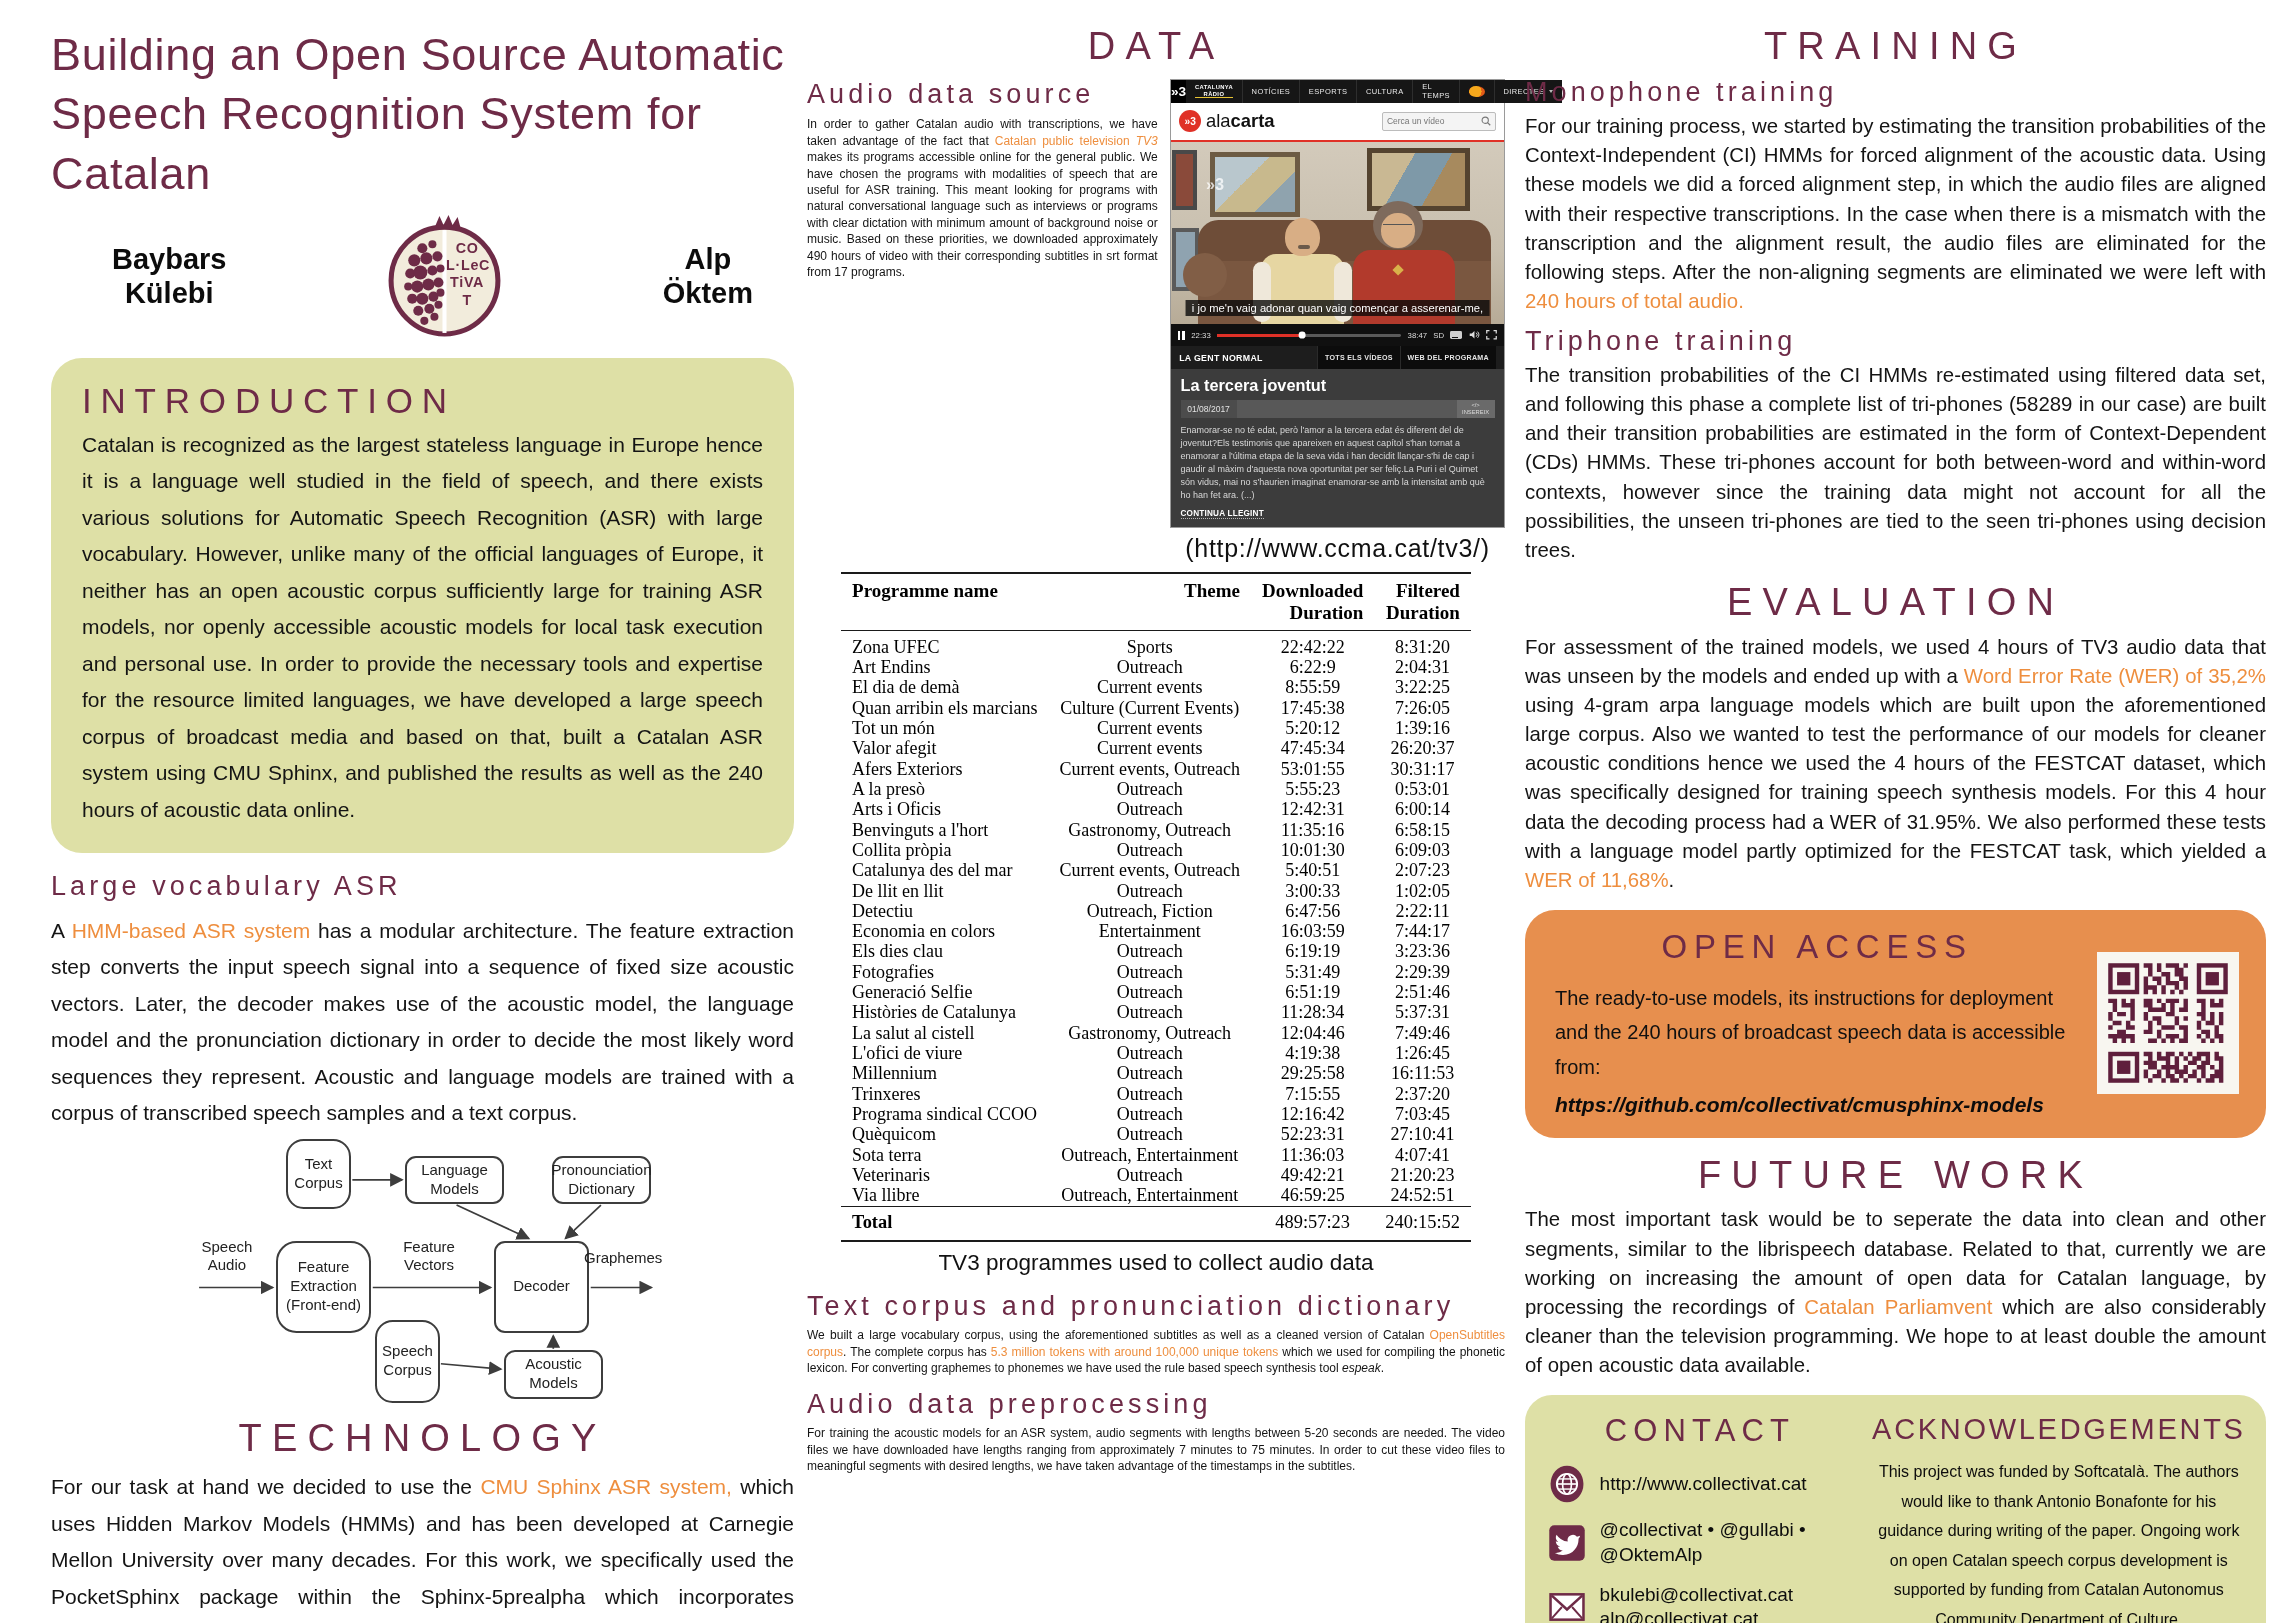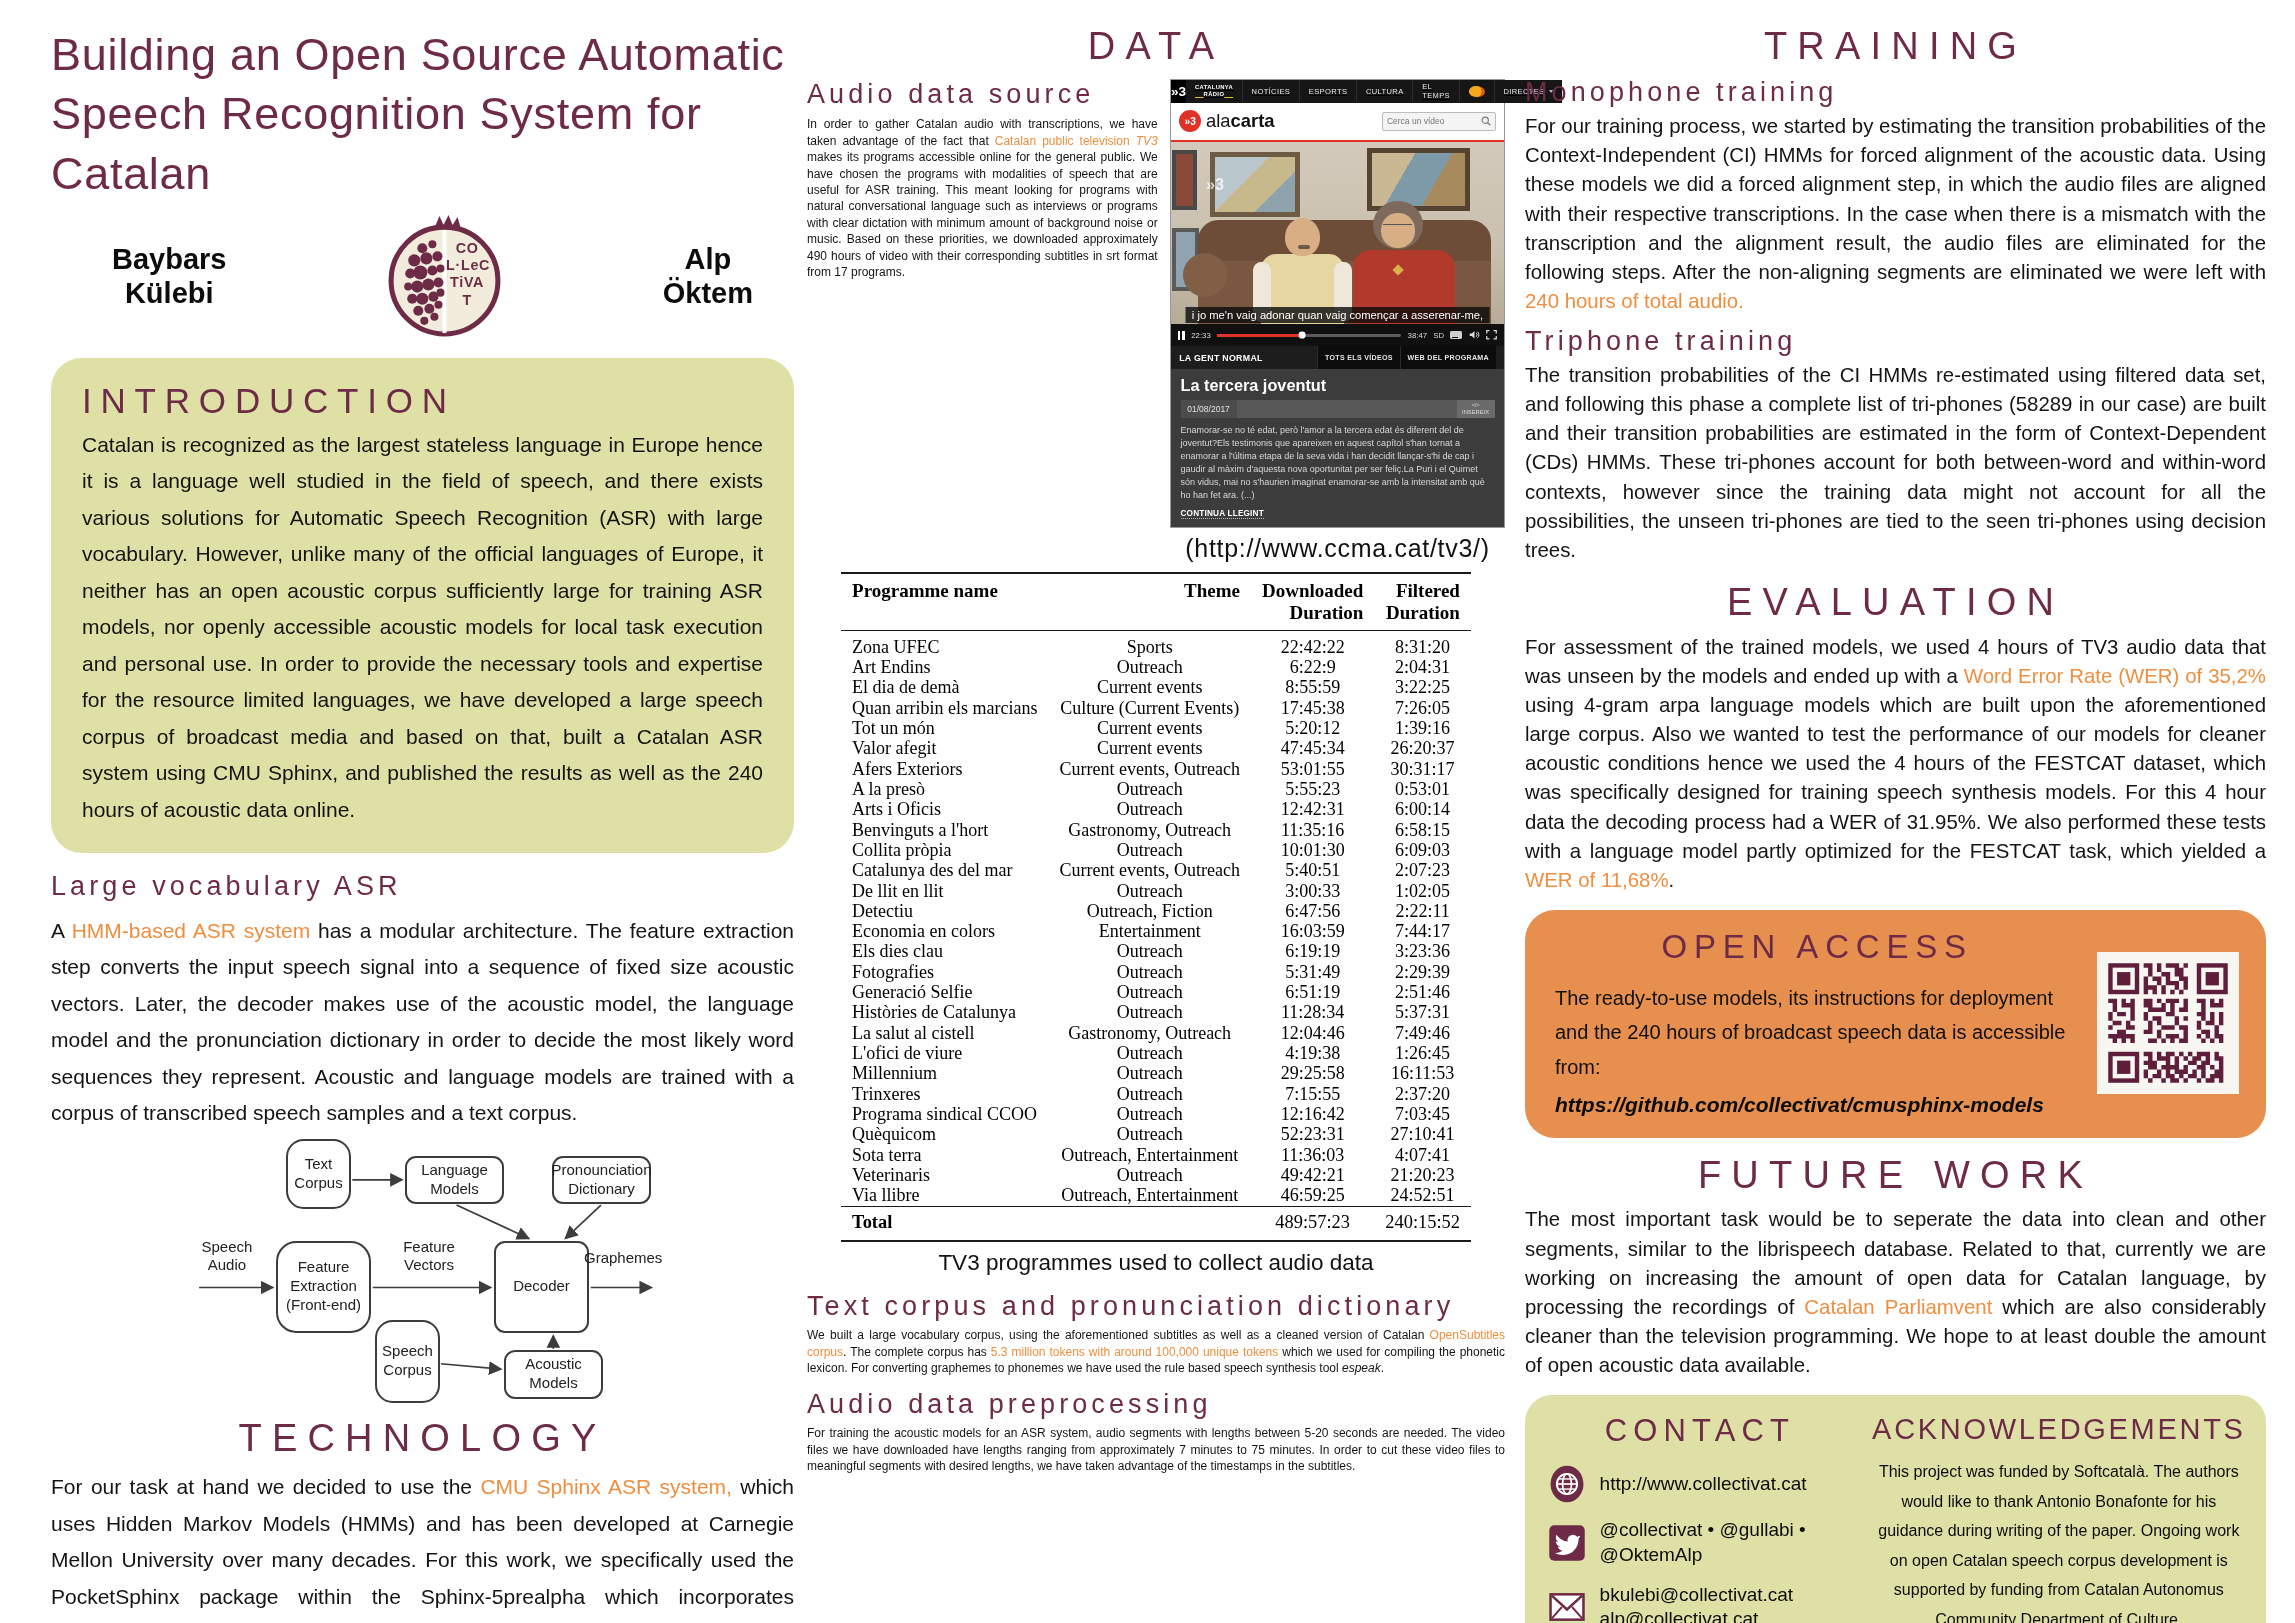--- a/index.html
+++ b/index.html
@@ -53,21 +53,21 @@
   .mid-row{display:flex;gap:12.3px;}
   .mid-left{width:351px;}
   .mid-left p{margin-top:6.8px;}
   .mid-right{width:335px;}
   .shot-caption{text-align:center;font-size:25px;color:#111;margin-top:5.4px;letter-spacing:0.7px;}
 
   
   .tv3{width:335px;border:0.7px solid #9a9a9a;background:#fff;}
   .tv3 .nav{height:23px;background:#000;display:flex;align-items:stretch;}
   .tv3 .nav .brand{width:33px;display:flex;align-items:center;justify-content:center;color:#fff;font-size:13.6px;font-weight:700;}
-  .tv3 .nav .menu{flex:1;background:#161616;display:flex;align-items:stretch;text-decoration:underline;}
+  .tv3 .nav .menu{flex:1;background:#161616;display:flex;align-items:stretch;}
   .tv3 .nav .item{display:flex;align-items:center;justify-content:center;color:#e8e8e8;font-size:7.5px;letter-spacing:0.4px;padding:0 8.8px;border-left:0.7px solid #2e2e2e;}
   .tv3 .nav .item.cr{font-size:5.8px;font-weight:700;text-align:center;line-height:1.2;color:#fff;border-left:none;}
   .tv3 .nav .item.cr b{border-bottom:1.4px solid #e8c433;}
   .tv3 .nav .caret{width:0;height:0;border-left:2.7px solid transparent;border-right:2.7px solid transparent;border-top:3.4px solid #bbb;margin-left:4.1px;}
   .super3{width:16.3px;height:11px;background:radial-gradient(circle at 40% 50%, #f6a81c 0 55%, #e25b17 56% 100%);border-radius:50% 60% 55% 50%;}
   .tv3 .band{height:37px;background:#fff;display:flex;align-items:center;justify-content:space-between;padding:0 8.2px;}
   .alacarta{display:flex;align-items:center;gap:4.8px;}
   .alacarta .ball{width:22px;height:22px;border-radius:50%;background:#e03127;color:#fff;font-size:10.2px;font-weight:700;display:flex;align-items:center;justify-content:center;}
   .alacarta .word{font-size:18.4px;color:#111;}
   .alacarta .word b{font-weight:700;}
@@ -87,21 +87,21 @@
   .man-head{position:absolute;left:114px;top:76px;width:35px;height:38px;background:#d8ae85;border-radius:50% 50% 46% 46%;}
   .man-stache{position:absolute;left:127px;top:103px;width:12.3px;height:3.4px;background:#6b5a4a;border-radius:2px;}
   .man-body{position:absolute;left:90px;top:112px;width:83px;height:71px;background:#e6d6a2;border-radius:15px 15px 0 0;}
   .man-arm{position:absolute;left:82px;top:120px;width:17.7px;height:60px;background:#efe8da;border-radius:8.2px;}
   .man-arm.r{left:163px;}
   .wom-hair{position:absolute;left:202px;top:59px;width:50px;height:48px;background:#7e6a5c;border-radius:50%;}
   .wom-face{position:absolute;left:210px;top:71px;width:34px;height:35px;background:#d8ae85;border-radius:48%;}
   .wom-glasses{position:absolute;left:212px;top:82px;width:29px;height:8.2px;border-top:1.4px solid #555;}
   .wom-body{position:absolute;left:182px;top:108px;width:102px;height:75px;background:#b23a2c;border-radius:17.7px 17.7px 0 0;}
   .pendant{position:absolute;left:223px;top:124px;width:8.2px;height:8.2px;background:#d9b14a;transform:rotate(45deg);}
-  .subbar{position:absolute;left:50%;bottom:1px;transform:translateX(-50%);background:rgba(10,10,10,.8);color:#fff;font-size:11.2px;padding:2px 6.8px;white-space:nowrap;}
+  .subbar{position:absolute;left:50%;bottom:8px;transform:translateX(-50%);background:rgba(10,10,10,.8);color:#fff;font-size:11.2px;padding:2px 6.8px;white-space:nowrap;}
   .controls{height:22px;background:#101010;display:flex;align-items:center;gap:6.1px;padding:0 6.8px;color:#ddd;font-size:7.8px;}
   .pause{display:flex;gap:2px;}
   .pause span{display:block;width:2.7px;height:8.8px;background:#fff;}
   .progress{flex:1;height:2.7px;background:#5a5a5a;position:relative;border-radius:1.4px;}
   .progress .fill{position:absolute;left:0;top:0;height:100%;width:46%;background:#e03127;}
   .progress .knob{position:absolute;left:46%;top:50%;width:6.8px;height:6.8px;background:#fff;border-radius:50%;transform:translate(-50%,-50%);}
   .cc-icon{width:12.3px;height:8.2px;background:#cfcfcf;border-radius:1.4px;position:relative;}
   .cc-icon:after{content:"";position:absolute;left:2px;bottom:1.4px;width:5.4px;height:1.4px;background:#101010;}
   .progbar{height:23px;background:#1d1d1d;display:flex;align-items:center;justify-content:space-between;padding:0 8.2px;}
   .progbar .ptitle{color:#fff;font-weight:700;font-size:8.8px;letter-spacing:0.3px;}

